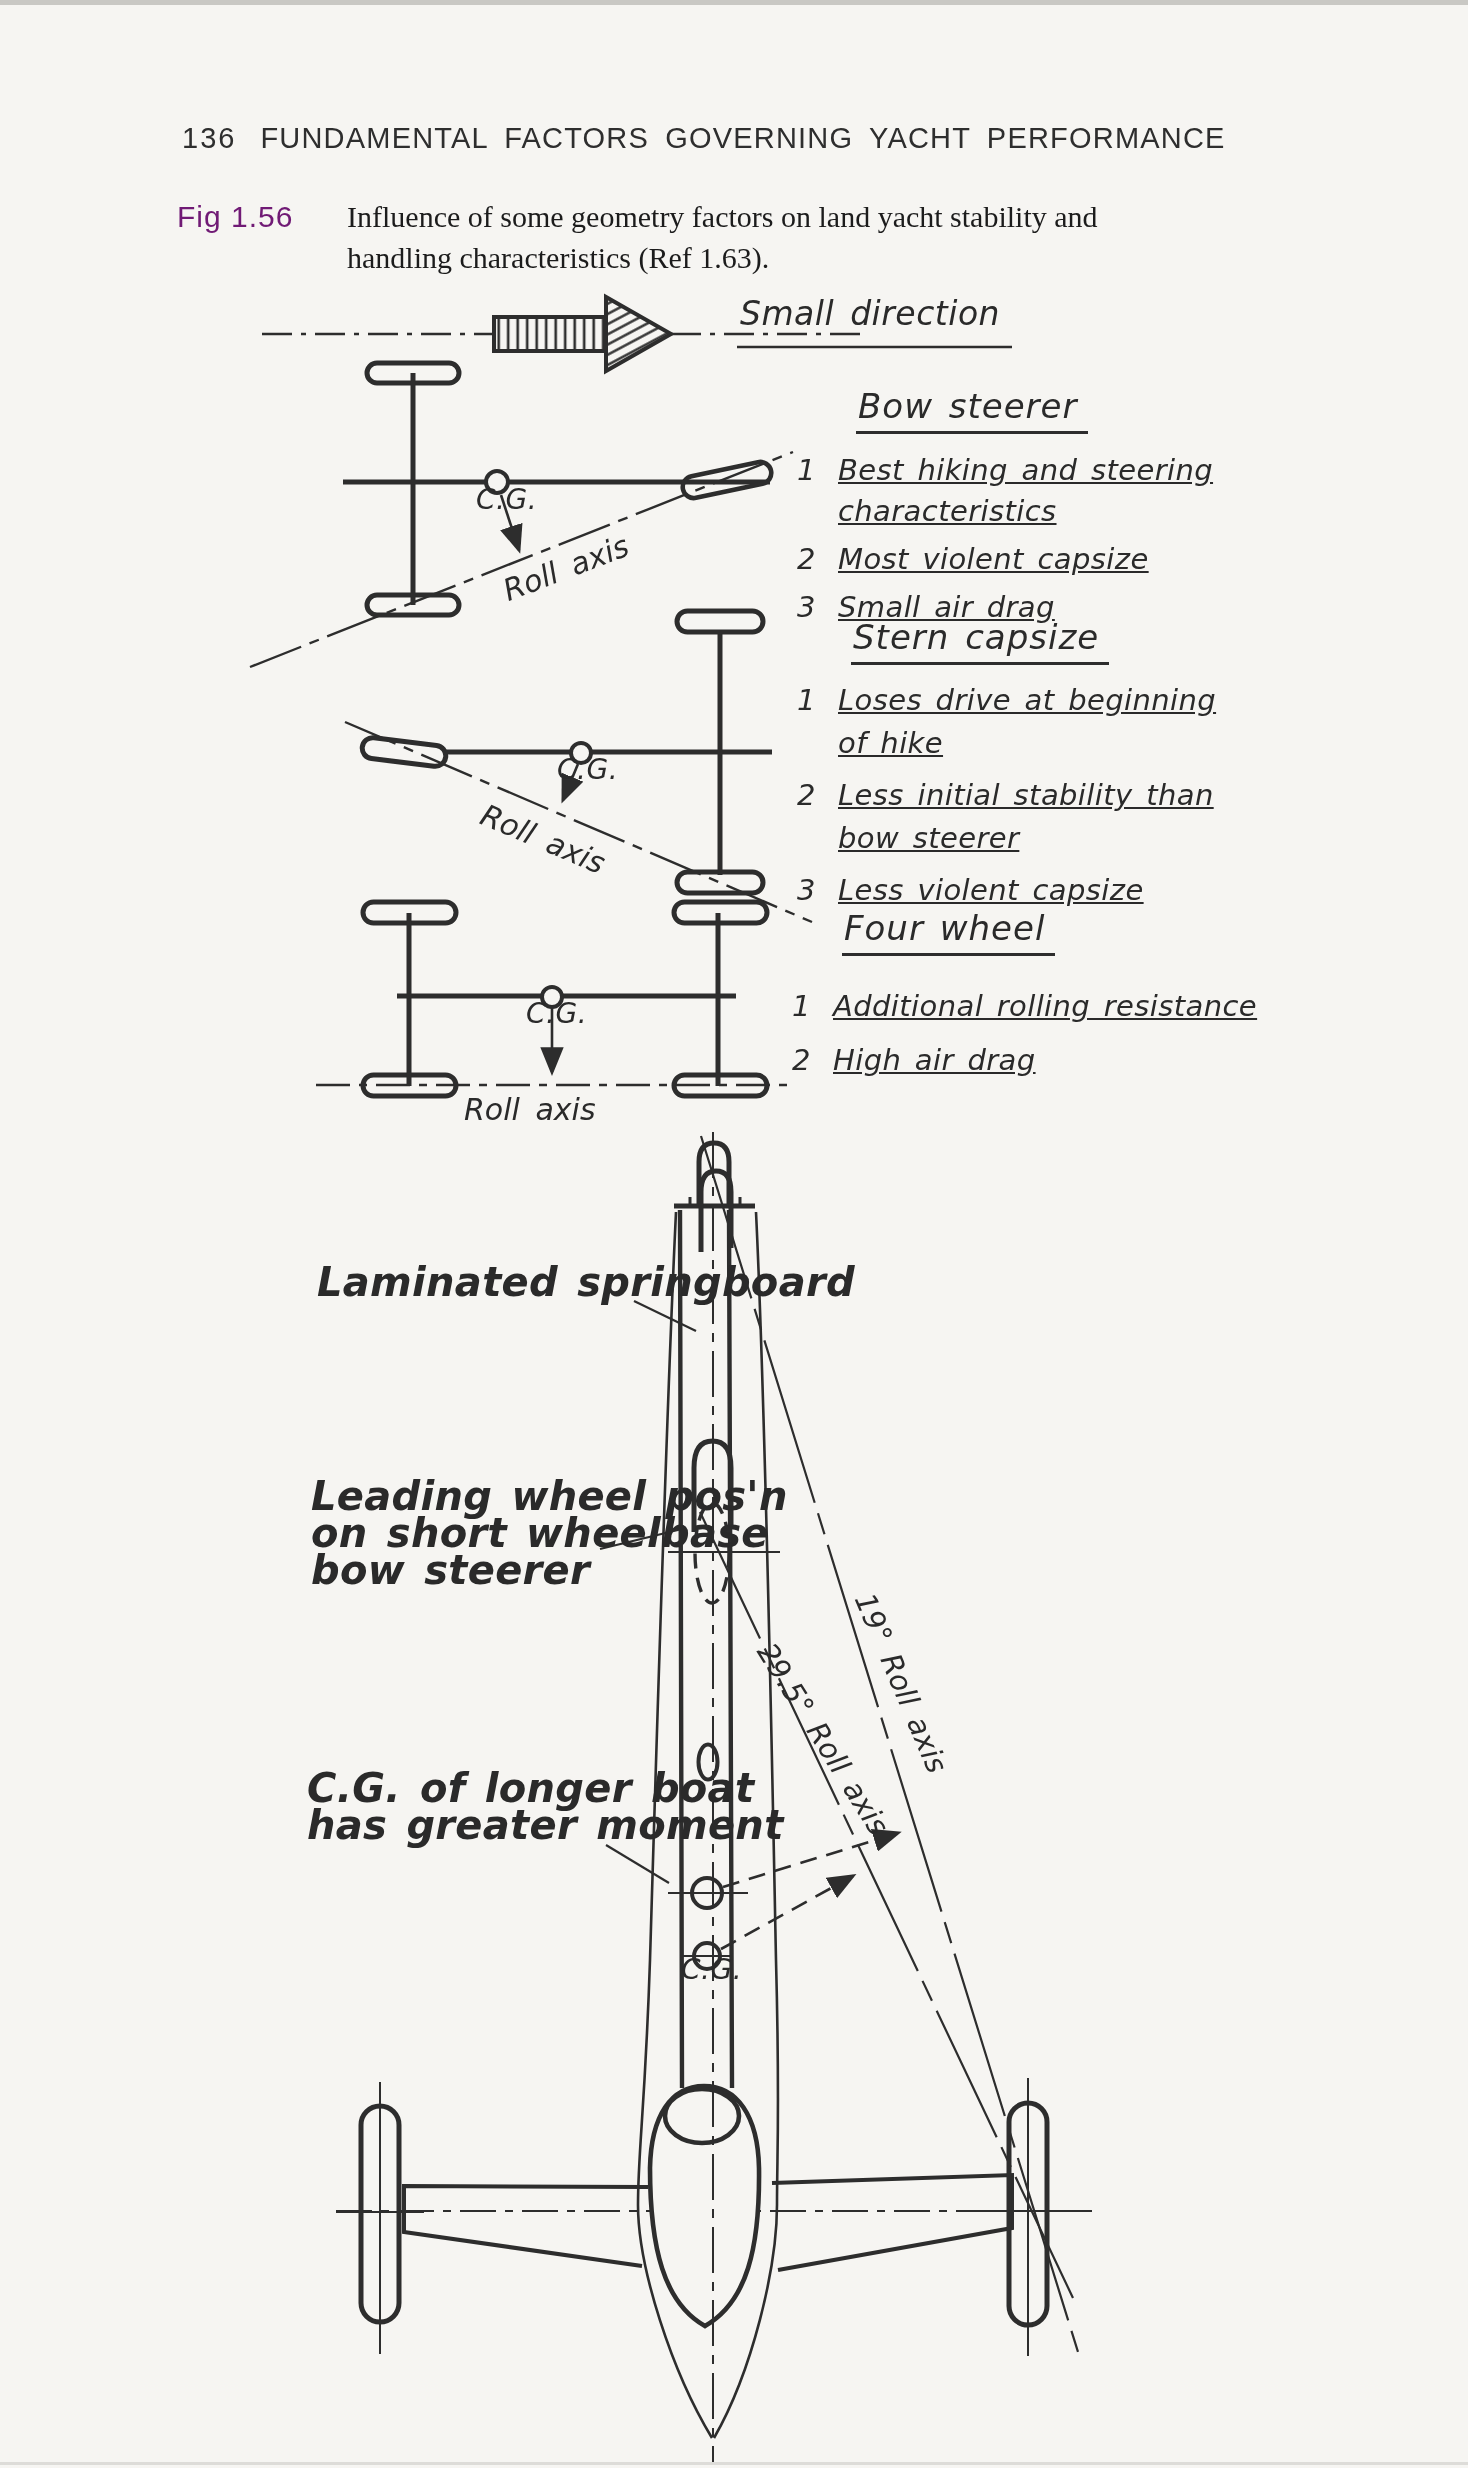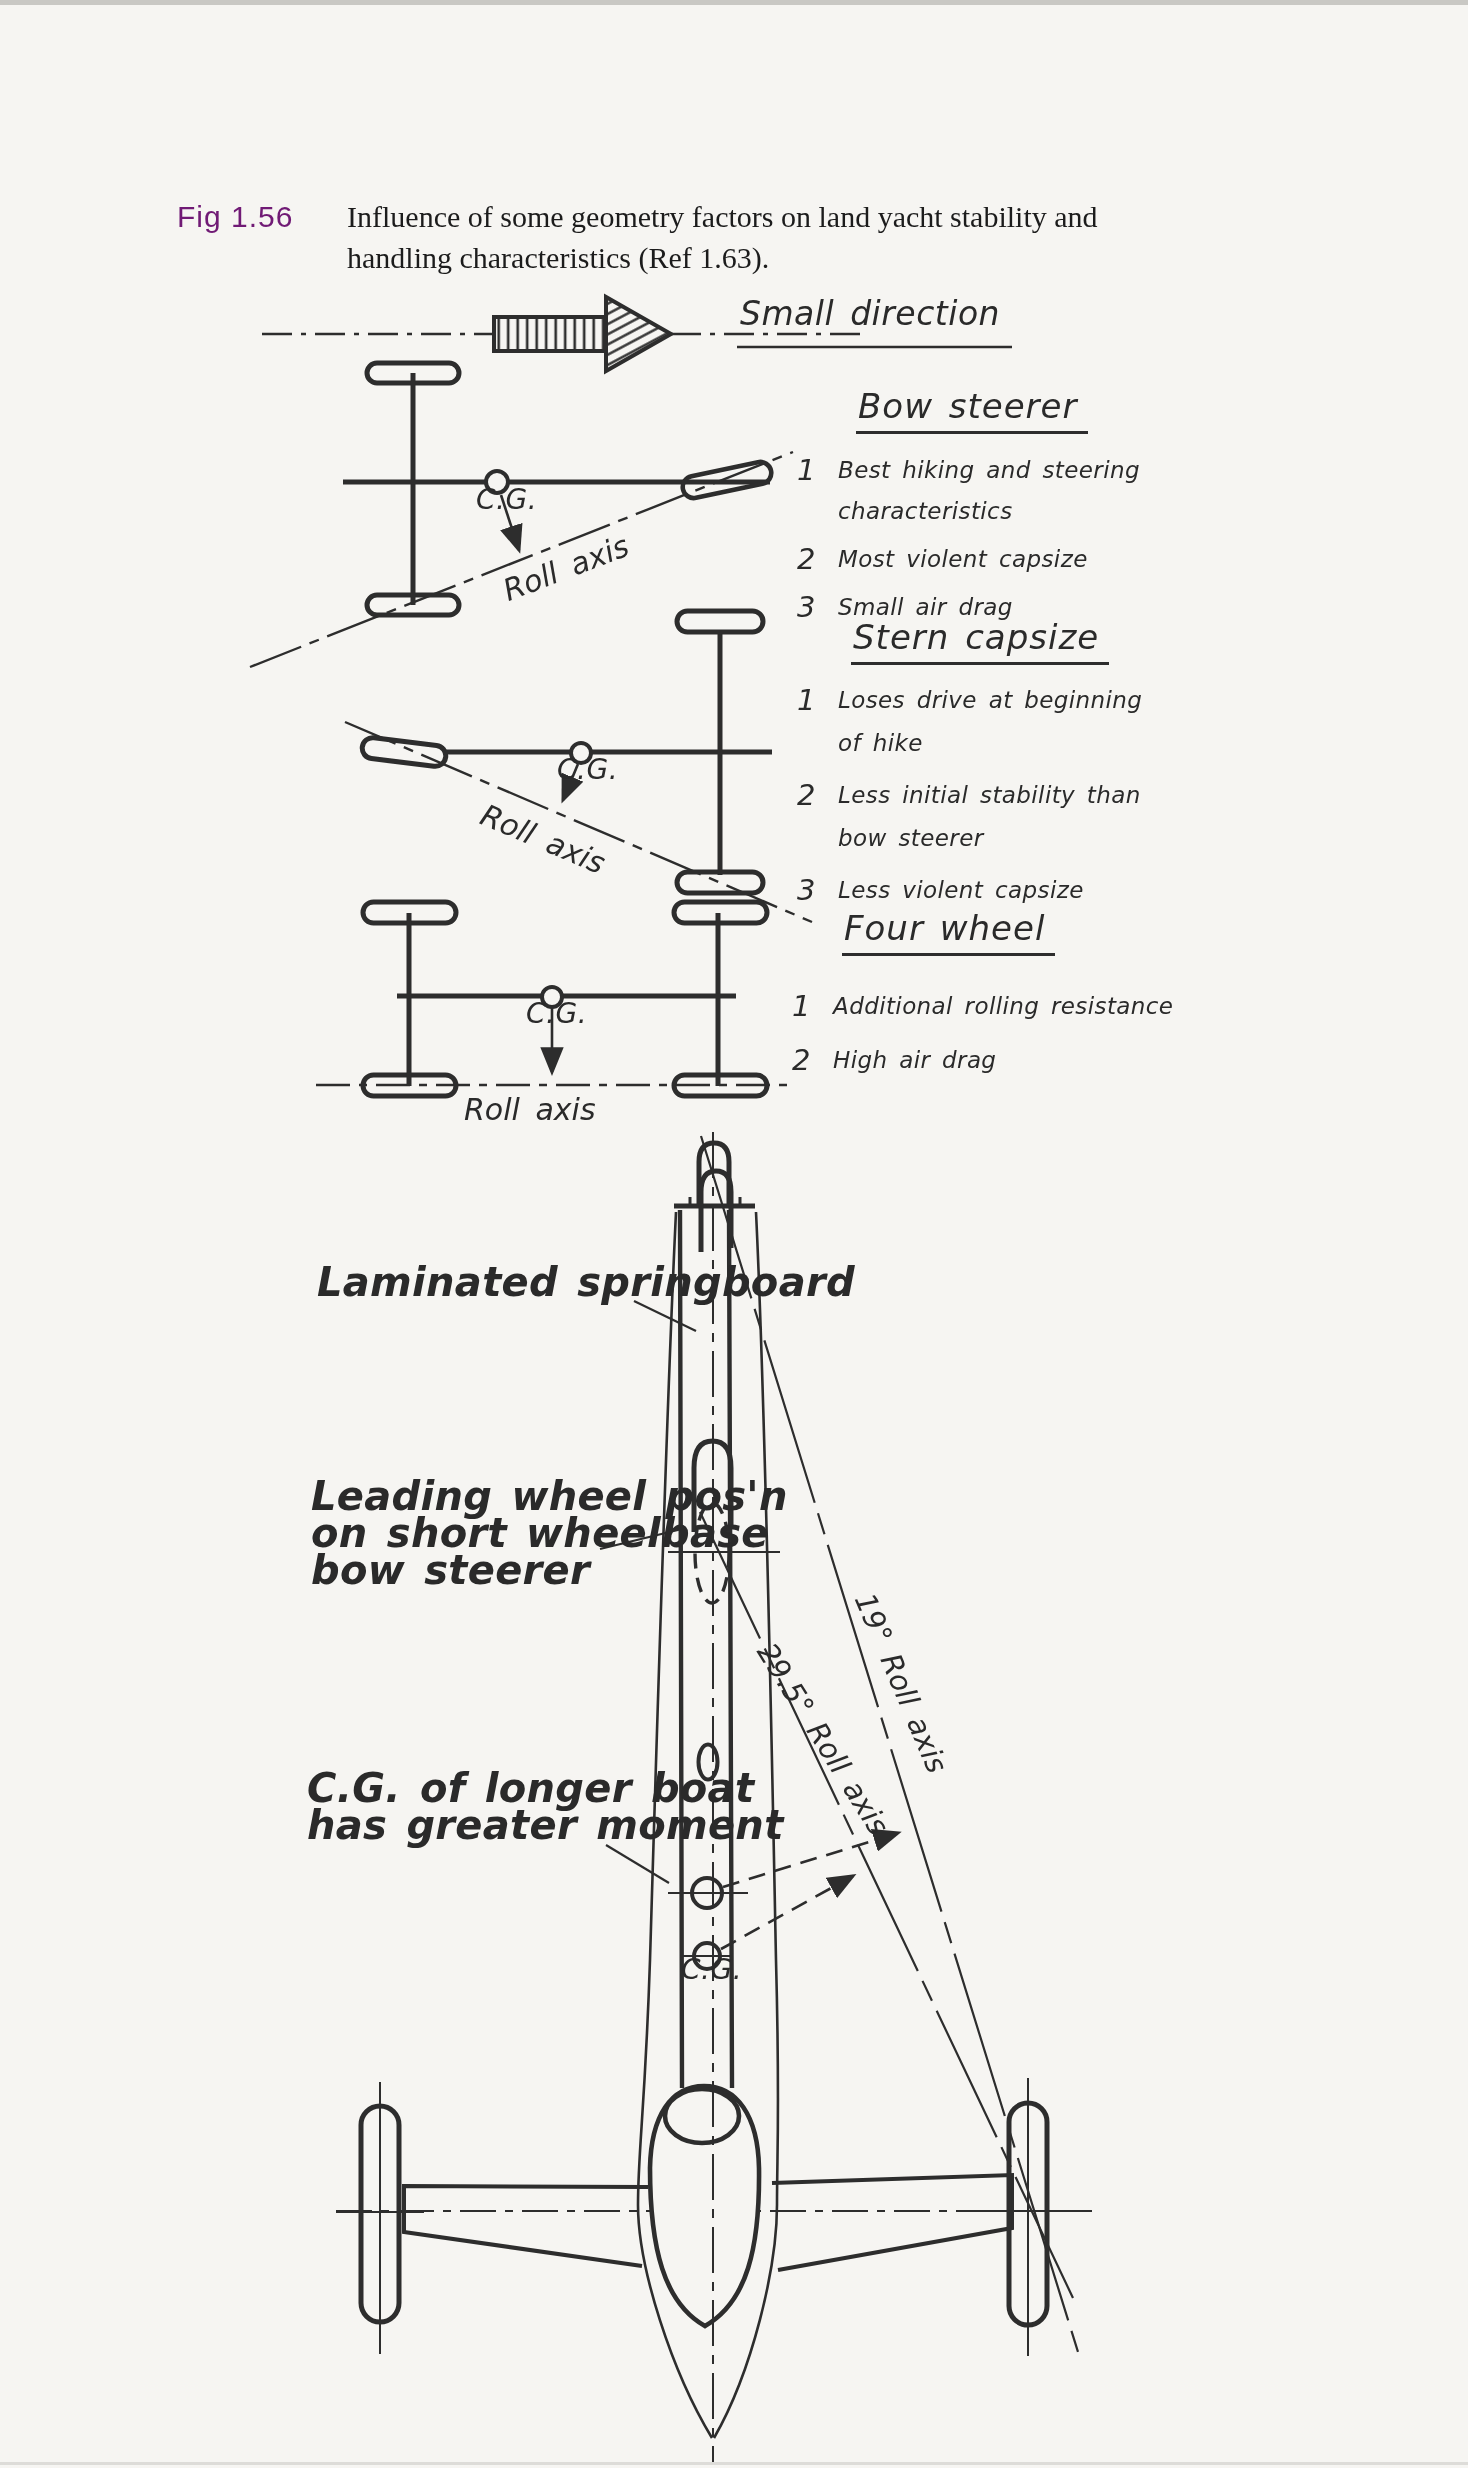--- a/index.html
+++ b/index.html
@@ -28,21 +28,21 @@
   .lbl33{font-size:33px;letter-spacing:0.5px;word-spacing:5px;}
   .lbl30{font-size:40px;letter-spacing:0.3px;word-spacing:5px;line-height:37px;font-weight:bold;}
   .lbl28{font-size:28px;letter-spacing:0.5px;margin-top:41px;}
   .heading{
     font-size:34px;letter-spacing:1px;word-spacing:4px;
     padding:0 10px 5px 2px;border-bottom:3px solid #2d2d2d;
   }
   .list{position:absolute;}
   .li{display:flex;}
   .num{flex:none;width:41px;font-size:29px;}
-  .txt{font-size:23px;letter-spacing:0.4px;word-spacing:4px;}
+  .txt{font-size:29px;letter-spacing:0.4px;word-spacing:4px;text-decoration:underline;}
   .l2:empty{display:none;}
   .bow .li{margin-bottom:7px;} .bow .num,.bow .txt{line-height:41px;}
   .stern .li{margin-bottom:9px;} .stern .num,.stern .txt{line-height:43px;}
   .four .li{margin-bottom:12px;} .four .num,.four .txt{line-height:42px;}
   .rot{position:absolute;white-space:nowrap;}
 </style>
 </head>
 <body>
 
 <div id="page">
@@ -147,20 +147,23 @@
 
       <path d="M634 1301 L696 1331" stroke-width="2.2"></path>
       <path d="M600 1549 L686 1528" stroke-width="2.2"></path>
       <path d="M606 1845 L669 1883" stroke-width="2.2"></path>
 
       <path d="M723 1887 L898 1833" stroke-width="2.6" stroke-dasharray="17 10" marker-end="url(#ah)"></path>
       <path d="M721 1949 L853 1876" stroke-width="2.6" stroke-dasharray="17 10" marker-end="url(#ah)"></path>
     </g>
   </svg>
 
+  <div class="abs header">
+    <span class="pgnum">136</span><span>FUNDAMENTAL FACTORS GOVERNING YACHT PERFORMANCE</span>
+  </div>
 
   <div class="abs figlabel">Fig 1.56</div>
   <div class="caption">
     <div>Influence of some geometry factors on land yacht stability and</div>
     <div>handling characteristics (Ref 1.63).</div>
   </div>
 
   <div class="abs hand lbl33" style="left:740px;top:294px;">Small direction</div>
 
   <div class="abs hand heading" style="left:856px;top:386px;">Bow steerer</div>

